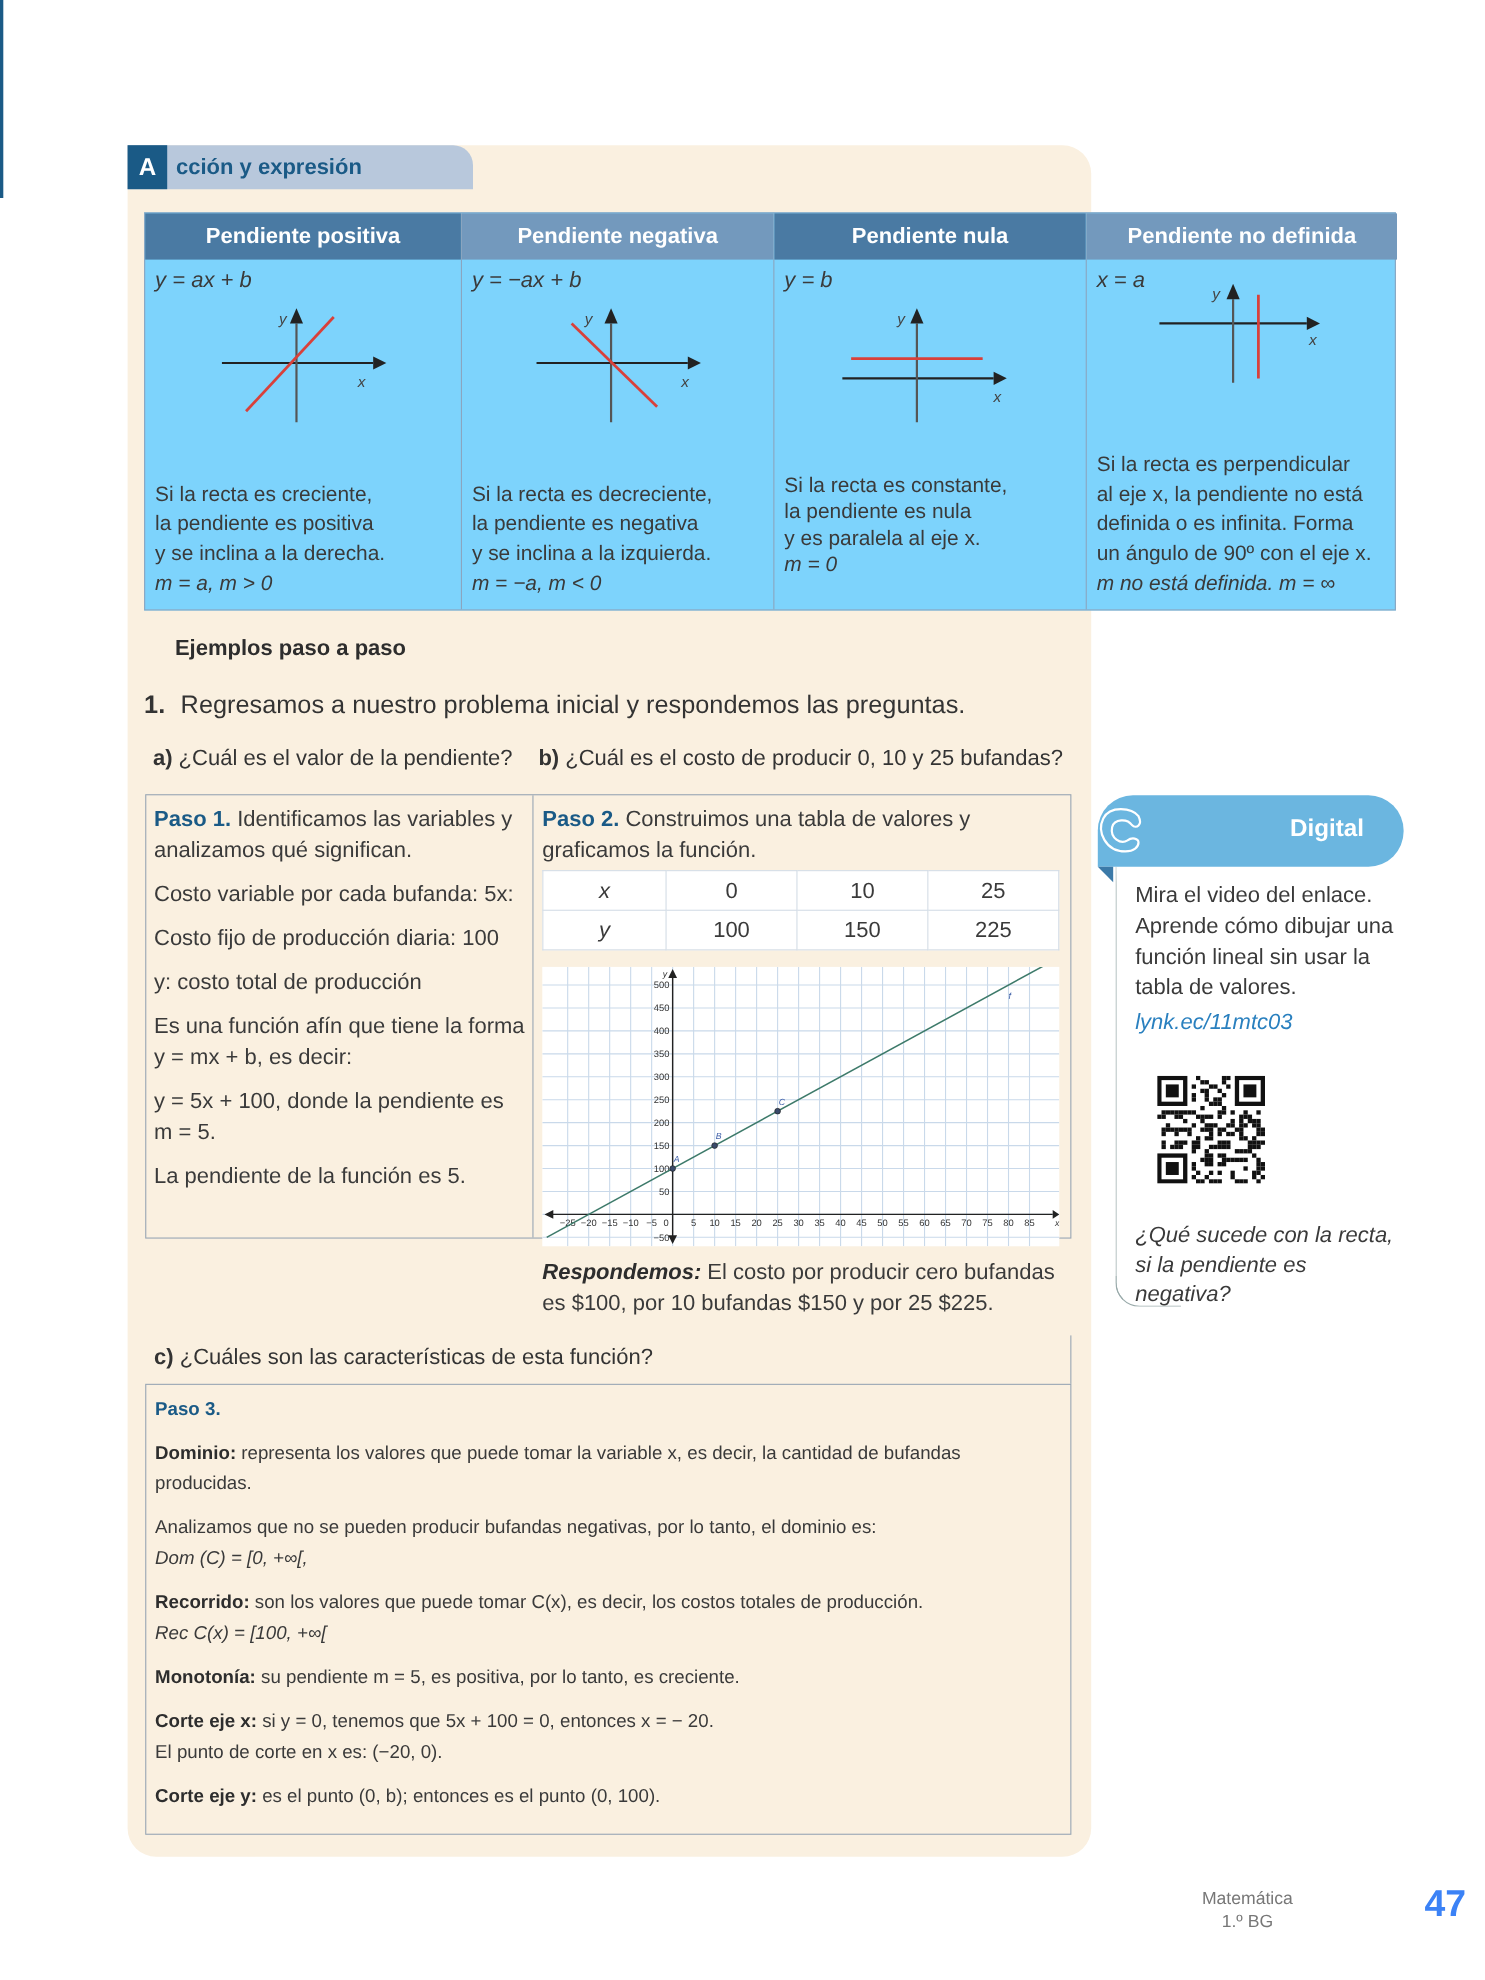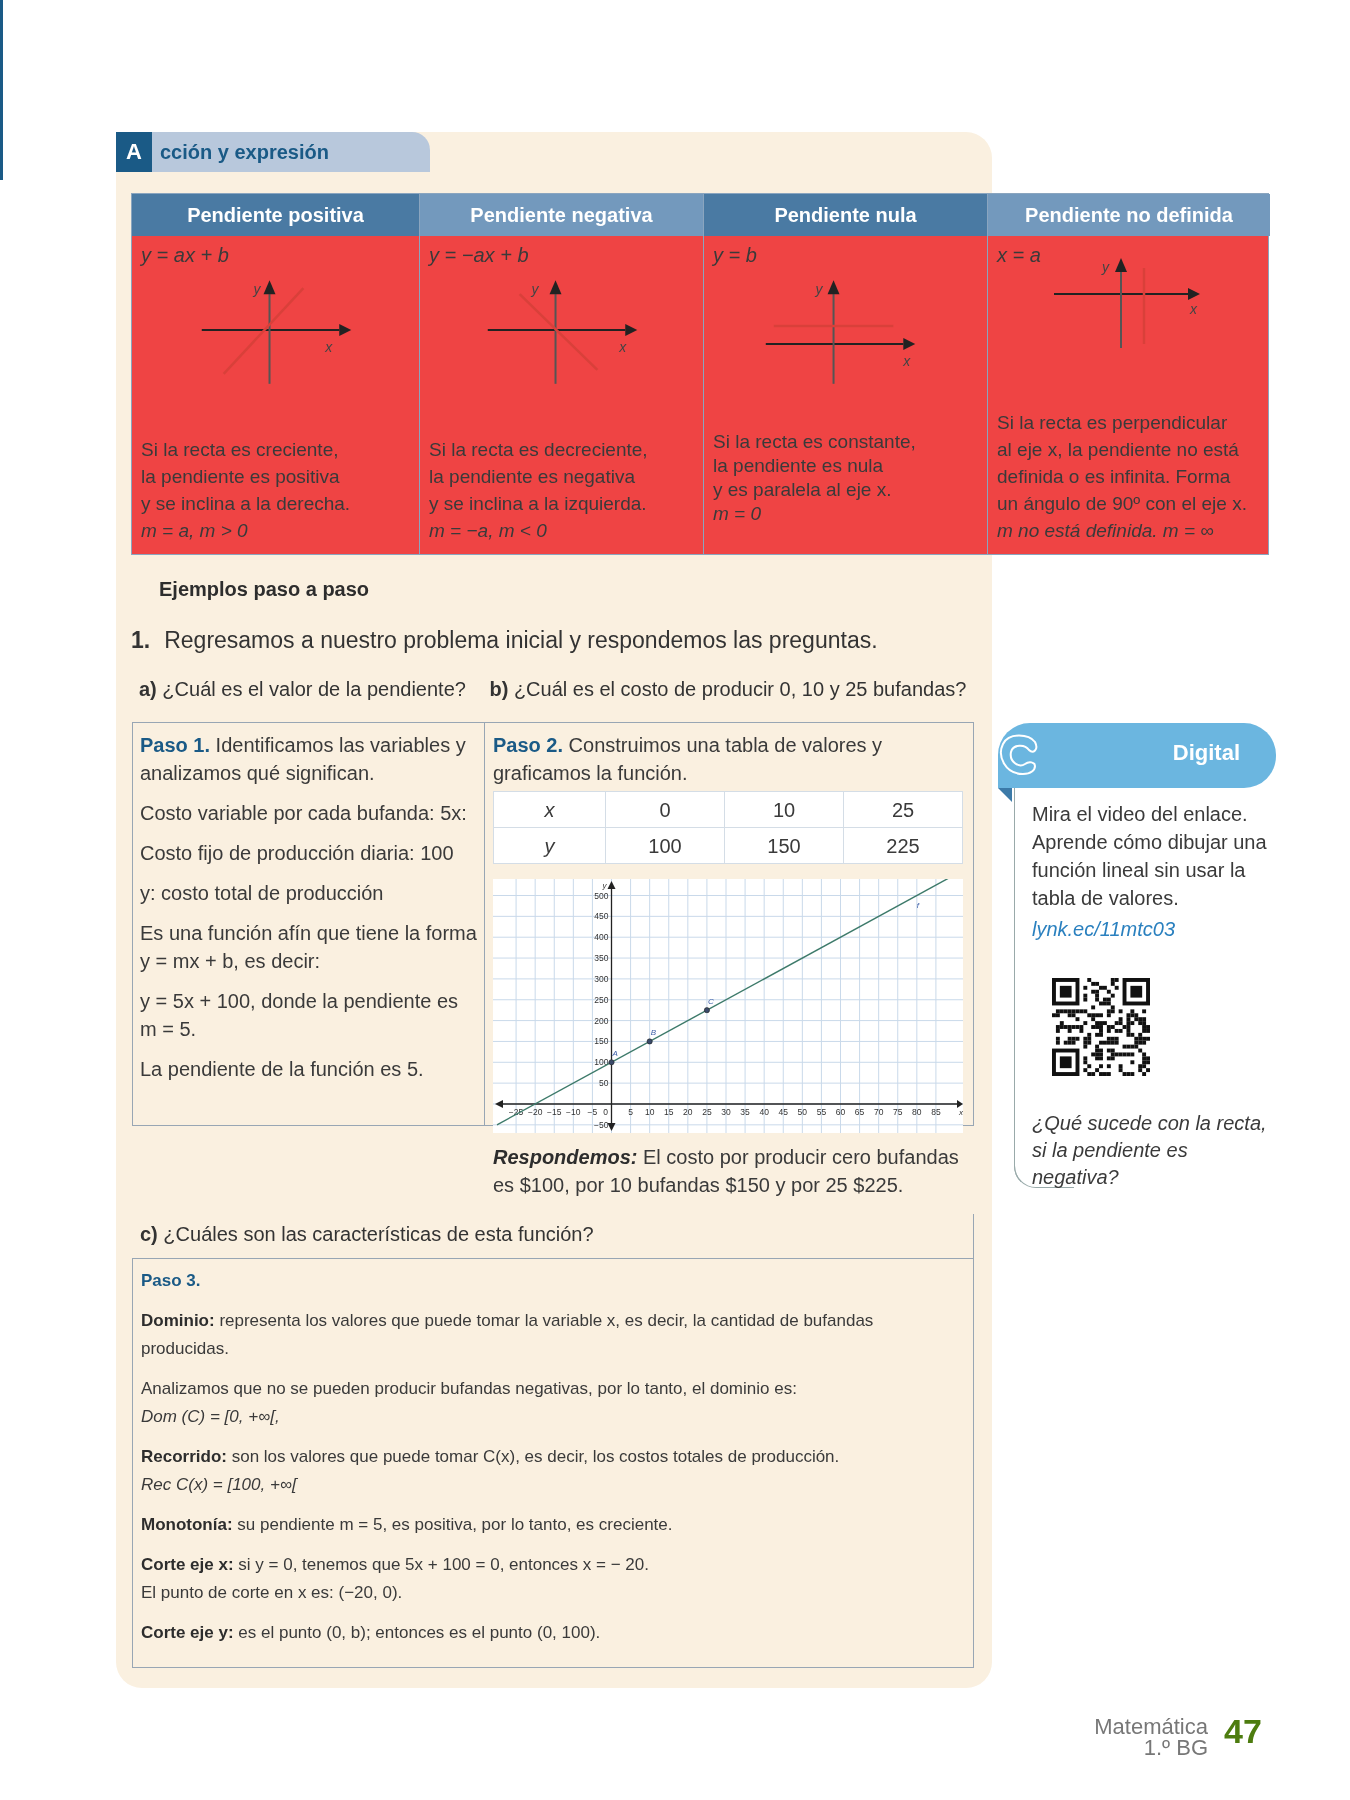--- a/index.html
+++ b/index.html
@@ -8,21 +8,21 @@
 
   .left-rule { position: absolute; left: 0; top: 0; width: 3px; height: 180px; background: #1a5a86; }
 
   
   .panel { position: absolute; left: 116px; top: 132px; width: 876px; height: 1556px; background: #faf0e0; border-radius: 0 26px 26px 26px; }
   .panel-tab { position: absolute; left: 116px; top: 132px; width: 314px; height: 40px; background: #b8c8dc; border-radius: 0 18px 0 0; }
   .panel-tab-letter { position: absolute; left: 116px; top: 132px; width: 36px; height: 40px; background: #1a5a86; color: #fff; font-weight: bold; font-size: 22px; text-align: center; line-height: 40px; }
   .panel-tab-label { position: absolute; left: 160px; top: 132px; height: 40px; line-height: 40px; font-weight: bold; font-size: 20px; color: #1a5a86; }
 
   
-  .slope-table { position: absolute; left: 131px; top: 193px; width: 1138px; height: 362px; display: grid; grid-template-columns: 288px 284px 284px 282px; border: 1.5px solid #8aa5bf; background: #ef4444; }
+  .slope-table { position: absolute; left: 131px; top: 193px; width: 1138px; height: 362px; display: grid; grid-template-columns: 288px 284px 284px 282px; border: 1.5px solid #8aa5bf; background: #7dd3fc; }
   .slope-col { position: relative; border-right: 1.5px solid #8aa5bf; }
   .slope-col:last-child { border-right: none; }
   .slope-head { height: 42px; color: #fff; font-weight: bold; font-size: 20px; text-align: center; line-height: 42px; }
   .slope-head.dark { background: #4a7aa3; }
   .slope-head.light { background: #7399bd; }
   .slope-eq { position: absolute; left: 9px; top: 50px; font-size: 20px; font-style: italic; color: #3a3a3a; }
   .slope-graph { position: absolute; left: 0; top: 78px; width: 100%; height: 120px; }
   .slope-desc { position: absolute; left: 9px; right: 6px; bottom: 10px; font-size: 19px; line-height: 27px; color: #3a3a3a; }
   .slope-desc .m { font-style: italic; display: block; }
 
@@ -57,22 +57,22 @@
   .digital-label { position: absolute; left: 1040px; top: 740px; width: 200px; text-align: right; color: #fff; font-weight: bold; font-size: 22px; }
   .digital-icon { position: absolute; left: 995px; top: 730px; width: 48px; height: 50px; }
   .digital-fold { position: absolute; left: 998px; top: 788px; width: 0; height: 0; border-top: 14px solid #3c7aa8; border-left: 14px solid transparent; }
   .digital-body { position: absolute; left: 1014px; top: 788px; width: 260px; height: 400px; border-left: 1.5px solid #9aa; border-bottom: 1.5px solid #9aa; border-radius: 0 0 0 22px; border-bottom-color: transparent; }
   .digital-body-bottom { position: absolute; left: 1014px; top: 1160px; width: 60px; height: 28px; border-left: 1.5px solid #9aa; border-bottom: 1.5px solid #9aa; border-radius: 0 0 0 22px; }
   .digital-text { position: absolute; left: 1032px; top: 800px; width: 240px; font-size: 20px; line-height: 28px; color: #3a3a3a; }
   .digital-link { position: absolute; left: 1032px; top: 918px; font-size: 20px; font-style: italic; color: #2a80bf; }
   .qr { position: absolute; left: 1052px; top: 978px; width: 98px; height: 98px; }
   .digital-question { position: absolute; left: 1032px; top: 1110px; width: 240px; font-size: 20px; line-height: 27px; font-style: italic; color: #3a3a3a; }
 
-  .footer-subject { position: absolute; left: 1060px; top: 1716px; width: 148px; text-align: right; font-size: 22px; line-height: 21px; color: #777; }
-  .footer-page { position: absolute; left: 1224px; top: 1712px; font-size: 34px; font-weight: bold; color: #4d7c0f; }
+  .footer-subject { position: absolute; left: 1060px; top: 1716px; width: 148px; text-align: center; font-size: 16px; line-height: 21px; color: #777; }
+  .footer-page { position: absolute; left: 1295px; top: 1712px; font-size: 34px; font-weight: bold; color: #3b82f6; }
 </style>
 </head>
 <body>
 
 <div class="left-rule"></div>
 
 <div class="panel"></div>
 <div class="panel-tab"></div>
 <div class="panel-tab-letter">A</div>
 <div class="panel-tab-label">cción y expresión</div>

